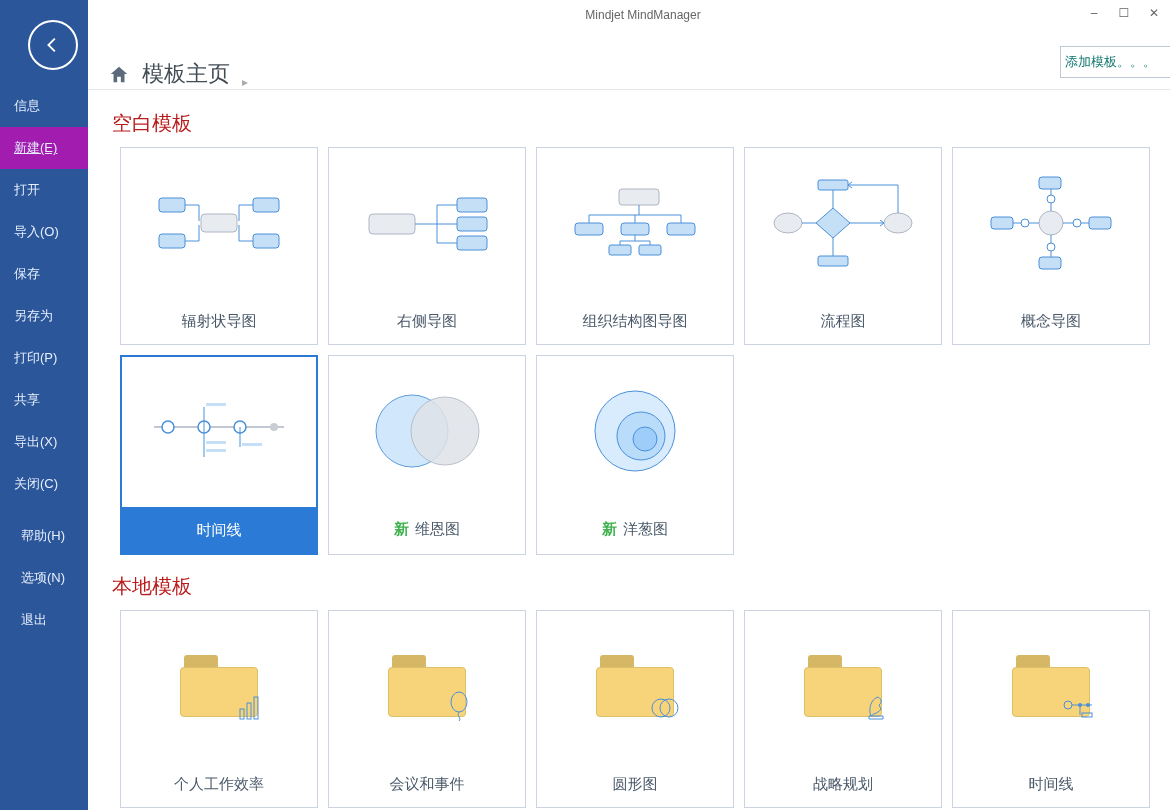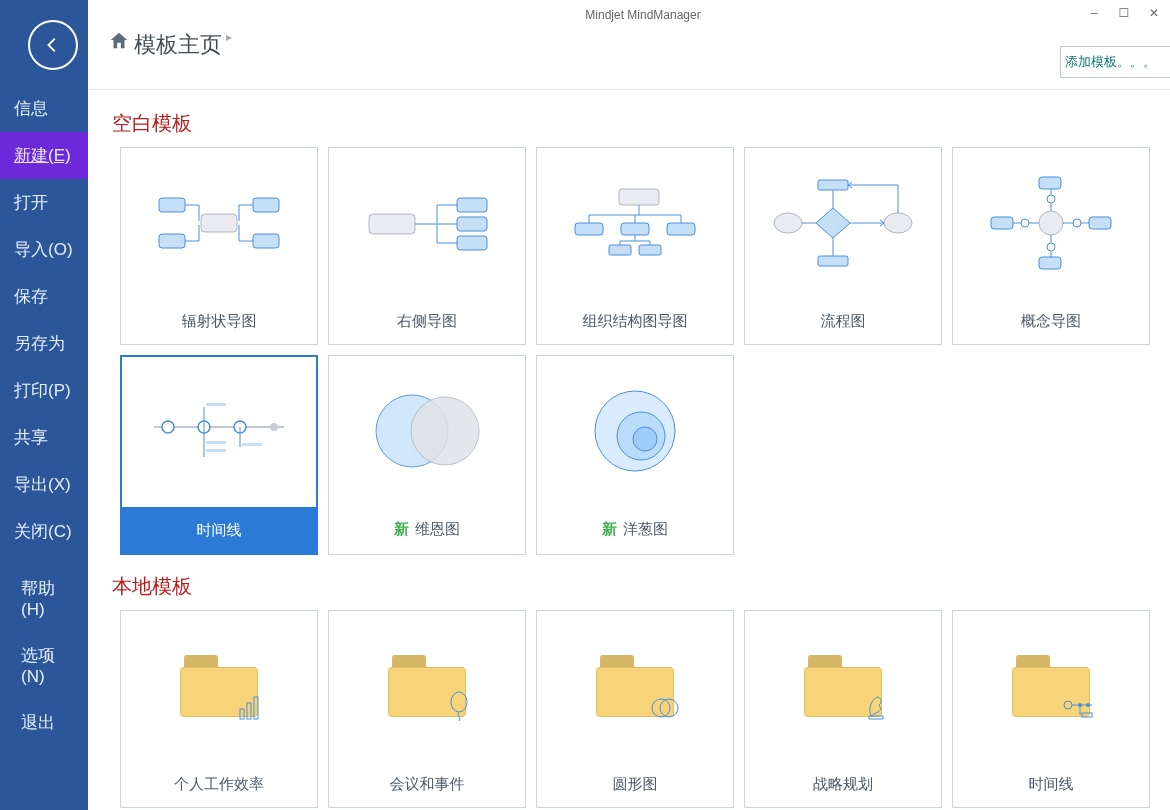--- a/index.html
+++ b/index.html
@@ -1,27 +1,27 @@
 <!DOCTYPE html>
 <html><head>
 <meta charset="utf-8">
 <style>
   * { box-sizing: border-box; margin: 0; padding: 0; }
   body { font-family: "Microsoft YaHei", Segoe UI, Arial, sans-serif; background: #fff; width: 1170px; height: 810px; overflow: hidden; display: flex; font-size: 14px; color: #333; }
   .sidebar { width: 108px; background: #2b579a; color: #fff; display: flex; flex-direction: column; padding-top: 15px; }
   .back-btn { width: 50px; height: 50px; border: 2px solid #fff; border-radius: 50%; margin: 5px 0 15px 28px; display: flex; align-items: center; justify-content: center; cursor: pointer; }
   .back-btn svg { width: 22px; height: 22px; }
-  .side-item { padding: 12px 14px; font-size: 17px; cursor: pointer; color: #e6eefc; }
-  .side-item.selected { background: #6d28d9; text-decoration: underline; }
+  .side-item { padding: 12px 14px; font-size: 13px; cursor: pointer; color: #e6eefc; }
+  .side-item.selected { background: #a21caf; text-decoration: underline; }
   .side-section { padding-top: 10px; padding-left: 7px; }
   .main { flex: 1; background: #fff; display: flex; flex-direction: column; }
   .titlebar { height: 30px; display: flex; align-items: center; justify-content: center; font-size: 12px; color: #666; position: relative; margin-left: 28px; }
   .win-controls { position: absolute; right: 6px; top: 6px; display: flex; gap: 10px; color: #666; }
   .win-controls span { width: 20px; text-align: center; cursor: pointer; }
-  .header { height: 60px; display: flex; align-items: flex-start; padding: 0 20px; gap: 4px; border-bottom: 1px solid #e3e6ea; position: relative; }
+  .header { height: 60px; display: flex; align-items: flex-end; padding: 0 20px; gap: 12px; border-bottom: 1px solid #e3e6ea; position: relative; }
   .header .home-icon svg { width: 22px; height: 22px; fill: #5b6b7b; }
   .breadcrumb { font-size: 22px; color: #424c55; }
   .bc-caret { color: #aaa; font-size: 12px; }
   .add-template { position: absolute; right: 0; top: 16px; border: 1px solid #bfc9d6; border-right: none; padding: 6px 14px 6px 4px; font-size: 13px; color: #0f766e; background: #fff; cursor: pointer; }
   .content { flex: 1; overflow-y: auto; padding: 14px 20px 20px 20px; }
   .section-title { font-size: 20px; color: #b91c1c; margin: 6px 0 10px 4px; }
   .grid { display: grid; grid-template-columns: repeat(5, 198px); gap: 10px; margin-bottom: 18px; margin-left: 12px; }
   .card { border: 1px solid #cbd4e0; display: flex; flex-direction: column; cursor: pointer; background: #fff; }
   .card .preview { height: 150px; display: flex; align-items: center; justify-content: center; }
   .card .label { height: 46px; display: flex; align-items: center; justify-content: center; font-size: 15px; color: #495869; }

